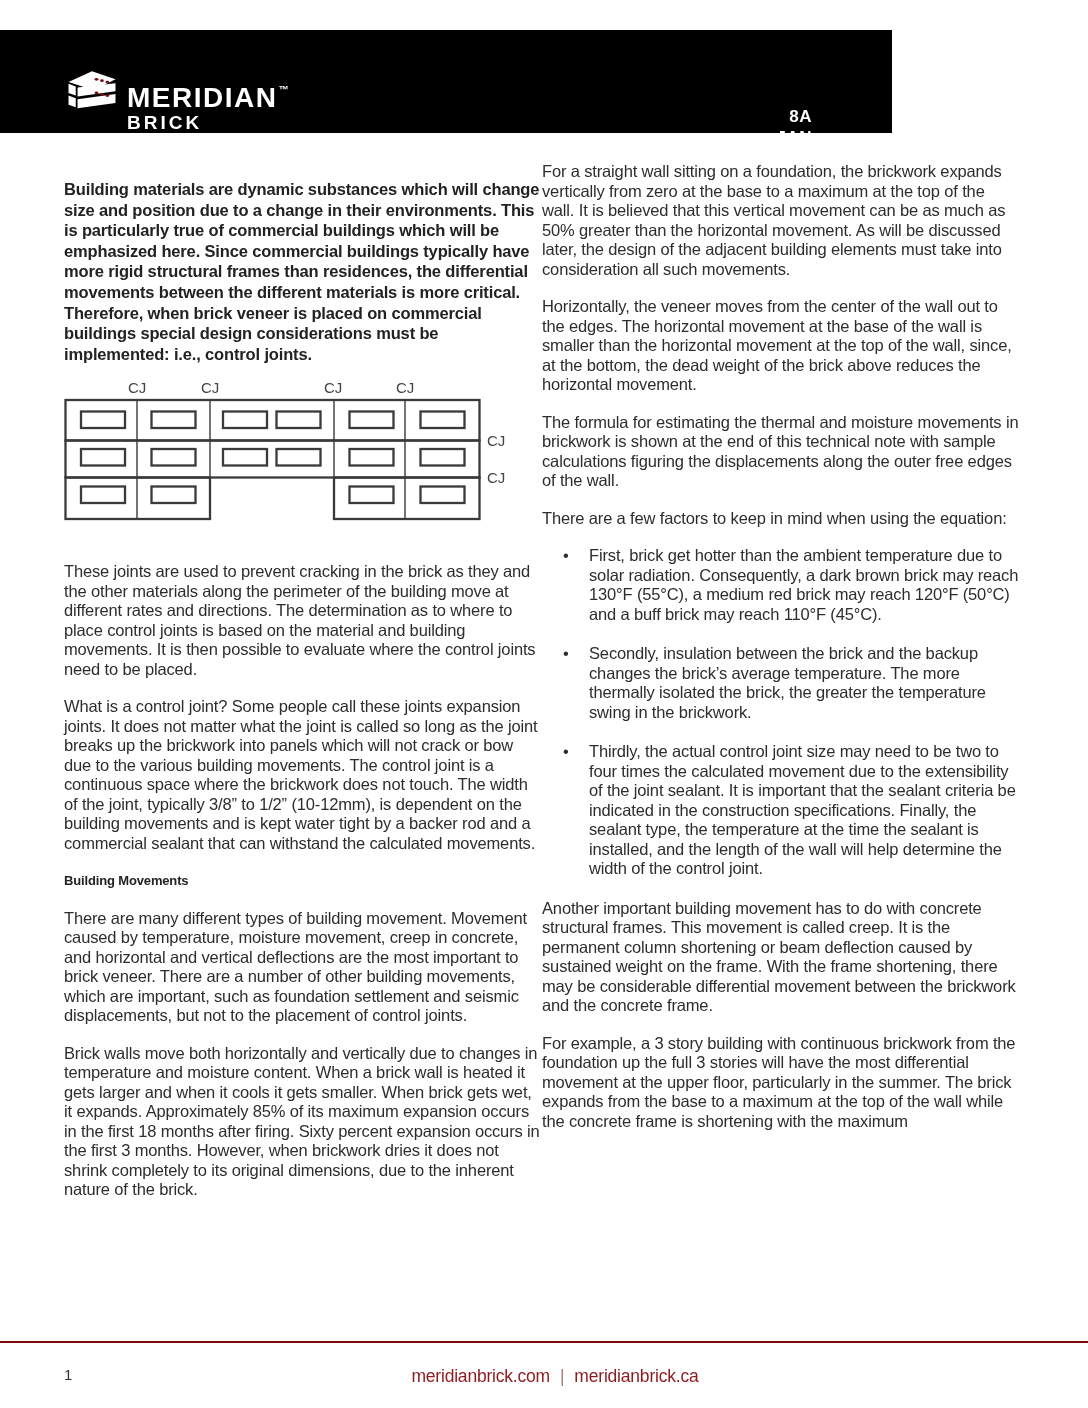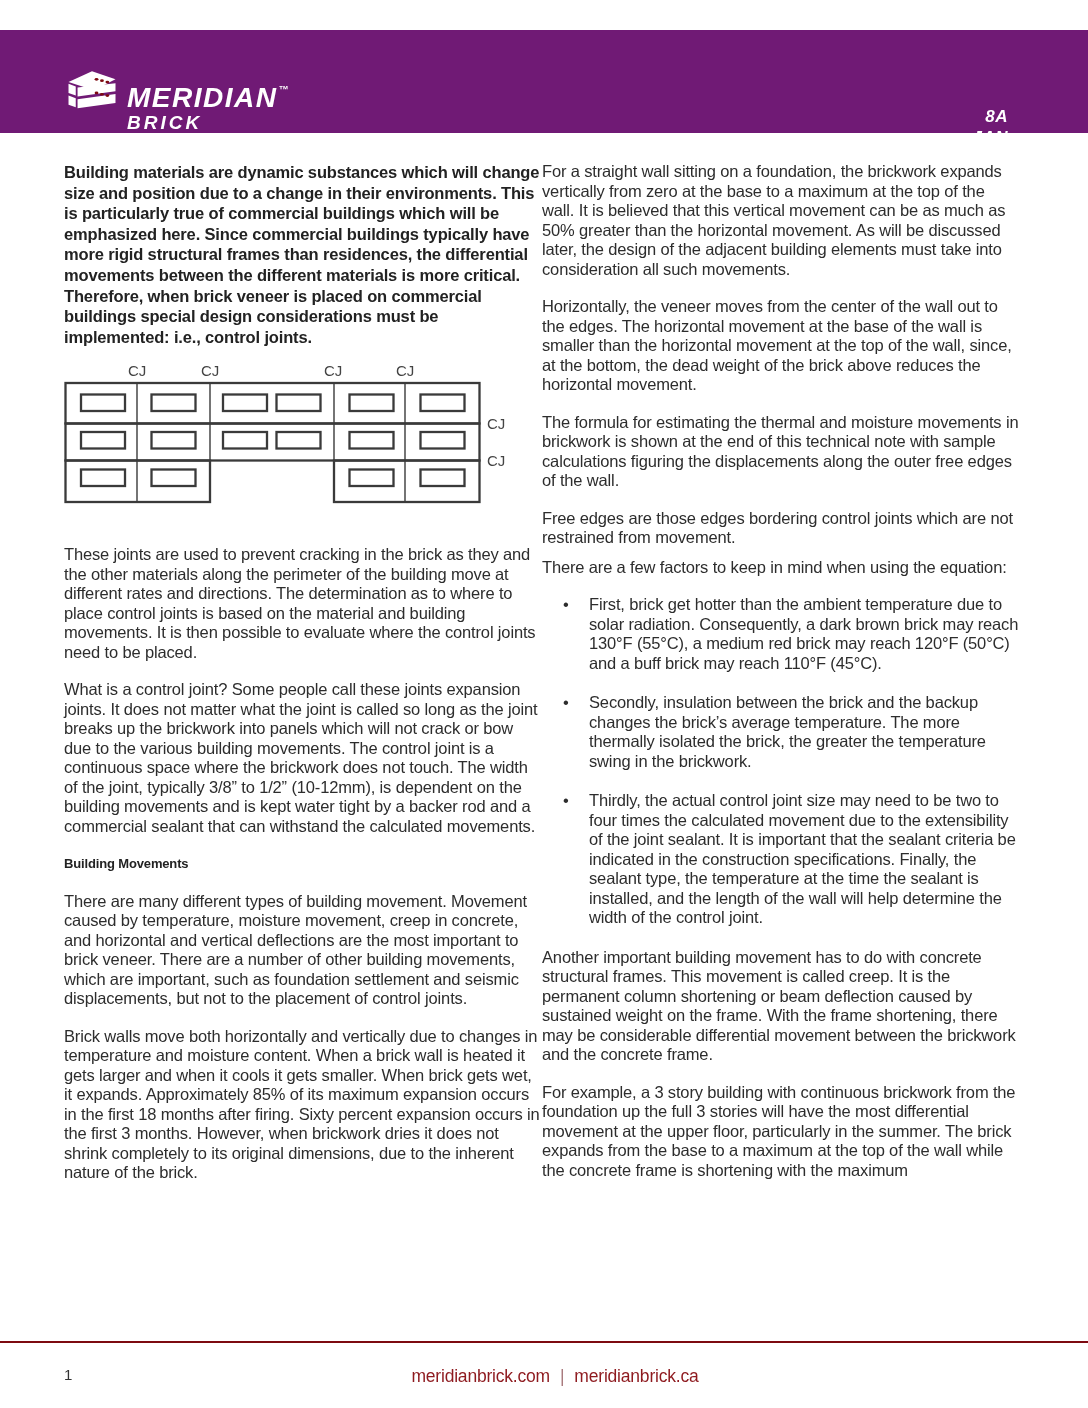--- a/index.html
+++ b/index.html
@@ -1,37 +1,37 @@
 <!DOCTYPE html>
 <html><head>
 <meta charset="utf-8">
 <style>
   html,body{margin:0;padding:0;background:#ffffff;}
   .page{
     position:relative;width:1088px;height:1408px;background:#ffffff;overflow:hidden;
     font-family:"Liberation Sans","DejaVu Sans",sans-serif;color:#2d2d2d;
   }
   
-  .band{position:absolute;left:0;top:30px;width:1088px;height:103px;background:#701a75;font-style:italic;}
+  .band{position:absolute;left:0;top:30px;width:892px;height:103px;background:#000000;}
   .logo{position:absolute;left:64px;top:36px;display:flex;align-items:flex-start;}
   .logo-icon{width:56px;height:50px;margin-right:7px;margin-top:1px;}
   .logo-text{color:#ffffff;}
   .brand-row{font-size:28px;font-weight:bold;letter-spacing:1.5px;line-height:30px;margin-top:9px;}
   .brand-row .tm{font-size:10px;vertical-align:14px;letter-spacing:0;margin-left:1px;}
   .logo-sub{font-size:19px;font-weight:bold;letter-spacing:3px;line-height:17px;margin-top:1px;}
   .doc-title{position:absolute;left:604px;top:62px;color:#ffffff;font-size:24px;font-weight:bold;letter-spacing:.3px;white-space:nowrap;}
   .doc-meta{position:absolute;right:80px;top:48px;text-align:right;color:#ffffff;font-size:17px;font-weight:bold;line-height:21px;letter-spacing:.5px;margin-top:28px;}
   
   .col{position:absolute;top:162px;font-size:16.5px;line-height:19.5px;letter-spacing:-0.15px;}
   .col-left{left:64px;width:476px;}
   .col-right{left:542px;width:478px;}
   .col p{margin:0 0 18px 0;}
   .col p.tight{margin-bottom:10px;}
   .col p.last{margin-bottom:0;}
-  p.intro{font-weight:bold;line-height:20.6px;color:#222222;margin:0 0 0 0;}
+  p.intro{font-weight:bold;line-height:20.6px;color:#222222;margin:17px 0 0 0;}
   h3.sec{font-size:13px;line-height:19.5px;margin:0 0 18px 0;color:#222222;}
   
   .diagram{margin:14px 0 36px 0;}
   .diagram svg{display:block;}
   
   .bullets{padding-left:21px;margin:4px 0 0 0;}
   .bullet{display:flex;margin-bottom:20px;}
   .bullet .dot{flex:none;width:26px;}
   
   .footer-rule{position:absolute;left:0;top:1341px;width:1088px;height:2px;background:#7d0a10;}
@@ -138,21 +138,20 @@
     <p>What is a control joint? Some people call these joints expansion joints. It does not matter what the joint is called so long as the joint breaks up the brickwork into panels which will not crack or bow due to the various building movements. The control joint is a continuous space where the brickwork does not touch. The width of the joint, typically 3/8” to 1/2” (10-12mm), is dependent on the building movements and is kept water tight by a backer rod and a commercial sealant that can withstand the calculated movements.</p>
     <h3 class="sec">Building Movements</h3>
     <p>There are many different types of building movement. Movement caused by temperature, moisture movement, creep in concrete, and horizontal and vertical deflections are the most important to brick veneer. There are a number of other building movements, which are important, such as foundation settlement and seismic displacements, but not to the placement of control joints.</p>
     <p class="last">Brick walls move both horizontally and vertically due to changes in temperature and moisture content. When a brick wall is heated it gets larger and when it cools it gets smaller. When brick gets wet, it expands. Approximately 85% of its maximum expansion occurs in the first 18 months after firing. Sixty percent expansion occurs in the first 3 months. However, when brickwork dries it does not shrink completely to its original dimensions, due to the inherent nature of the brick.</p>
   </section>
 
   <section class="col col-right">
     <p>For a straight wall sitting on a foundation, the brickwork expands vertically from zero at the base to a maximum at the top of the wall. It is believed that this vertical movement can be as much as 50% greater than the horizontal movement. As will be discussed later, the design of the adjacent building elements must take into consideration all such movements.</p>
     <p>Horizontally, the veneer moves from the center of the wall out to the edges. The horizontal movement at the base of the wall is smaller than the horizontal movement at the top of the wall, since, at the bottom, the dead weight of the brick above reduces the horizontal movement.</p>
     <p>The formula for estimating the thermal and moisture movements in brickwork is shown at the end of this technical note with sample calculations figuring the displacements along the outer free edges of the wall.</p>
-    <p class="tight">Free edges are those edges bordering control joints which are not restrained from movement.</p>
     <p>There are a few factors to keep in mind when using the equation:</p>
 
     <div class="bullets">
       <div class="bullet">
         <span class="dot">•</span>
         <span>First, brick get hotter than the ambient temperature due to solar radiation. Consequently, a dark brown brick may reach 130°F (55°C), a medium red brick may reach 120°F (50°C) and a buff brick may reach 110°F (45°C).</span>
       </div>
       <div class="bullet">
         <span class="dot">•</span>
         <span>Secondly, insulation between the brick and the backup changes the brick’s average temperature. The more thermally isolated the brick, the greater the temperature swing in the brickwork.</span>

